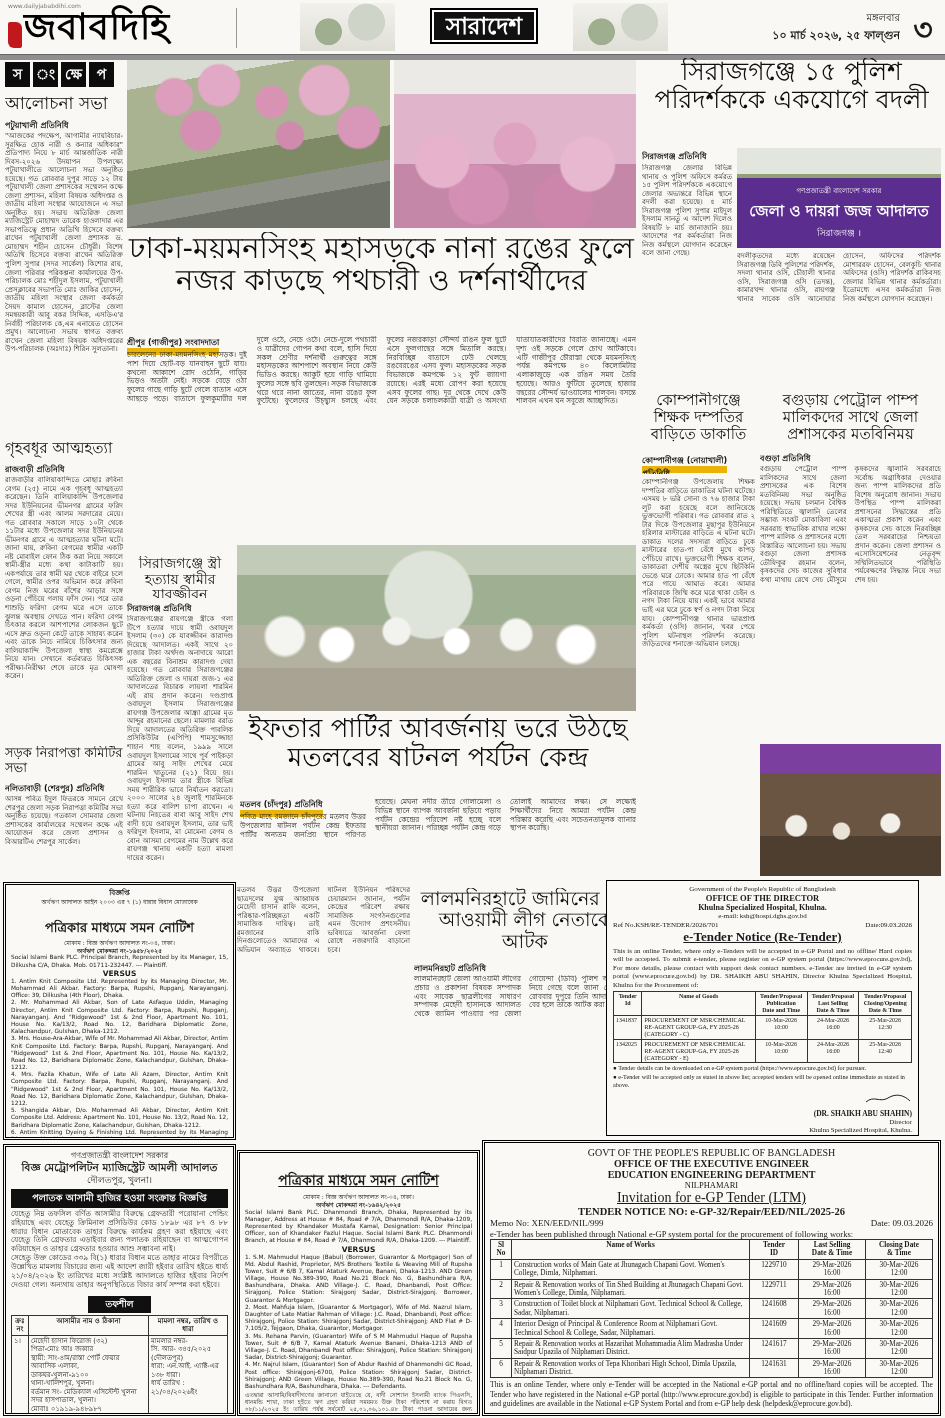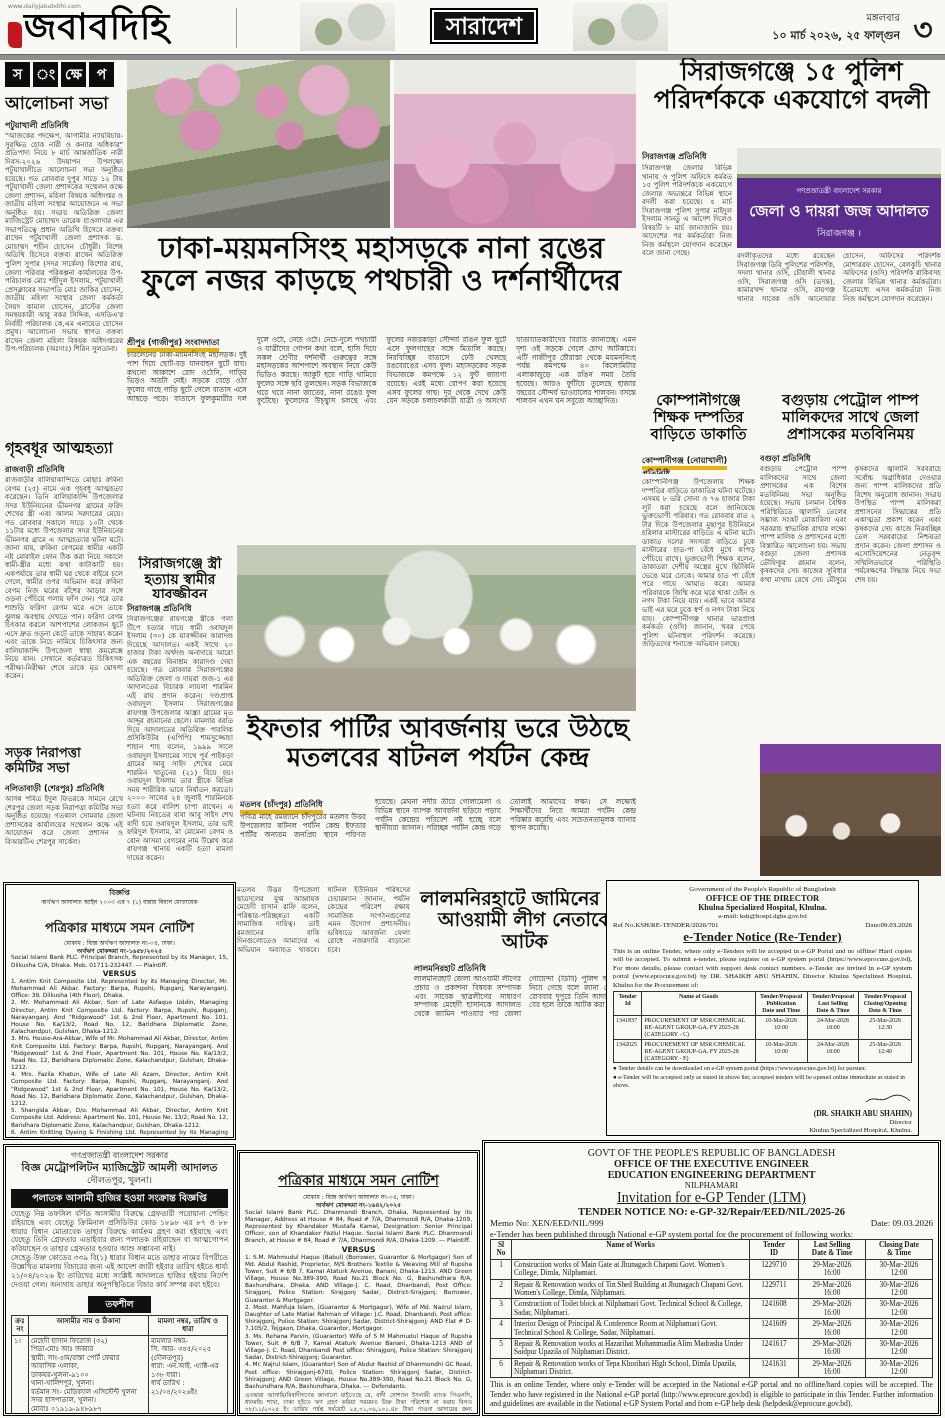--- a/index.html
+++ b/index.html
@@ -1,22 +1,22 @@
 <!DOCTYPE html>
 <html><head>
 <meta charset="utf-8">
 <style>
   html,body{margin:0;padding:0;}
   body{width:945px;height:1418px;background:#e9e7e2;font-family:"DejaVu Sans",sans-serif;}
   .page{position:relative;width:945px;height:1418px;background:#faf8f4;overflow:hidden;color:#1a1a1a;}
   .abs{position:absolute;overflow:hidden;}
   .center{text-align:center;}
-  .headline{font-weight:bold;color:#0d0d0d;line-height:1.12;}
+  .headline{font-weight:normal;color:#0d0d0d;line-height:1.12;}
   .byline{font-weight:bold;font-size:8px;color:#111;margin-bottom:2px;}
-  .byline span{border-bottom:4px solid #eab308;padding-bottom:1px;}
+  .byline span{border-bottom:7px solid #eab308;padding-bottom:1px;}
   .body-text{font-size:7px;line-height:1.22;text-align:justify;color:#222;white-space:pre-line;}
   .cols2{column-count:2;column-gap:8px;}
   .cols3{column-count:3;column-gap:9px;}
   .cols4{column-count:4;column-gap:10px;}
   .photo{background:#ccc;}
   
   .hdr-rule{background:#8f8f8f;border-top:1px solid #666;}
   .logo-title{font-size:36px;font-weight:bold;letter-spacing:1px;color:#000;line-height:1;}
   .logo-url{font-size:6px;color:#777;}
   .masthead-label{background:#111;color:#fff;font-size:23px;font-weight:bold;padding:3px 14px;border:2px solid #000;box-shadow:0 0 0 2px #fff inset;}

